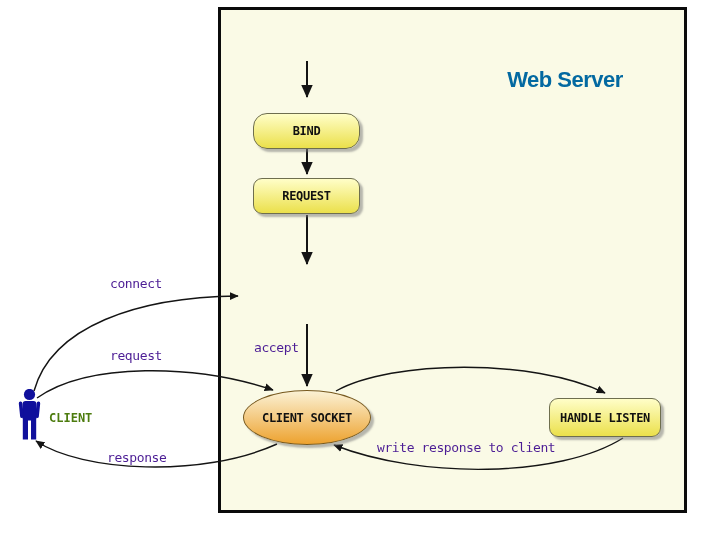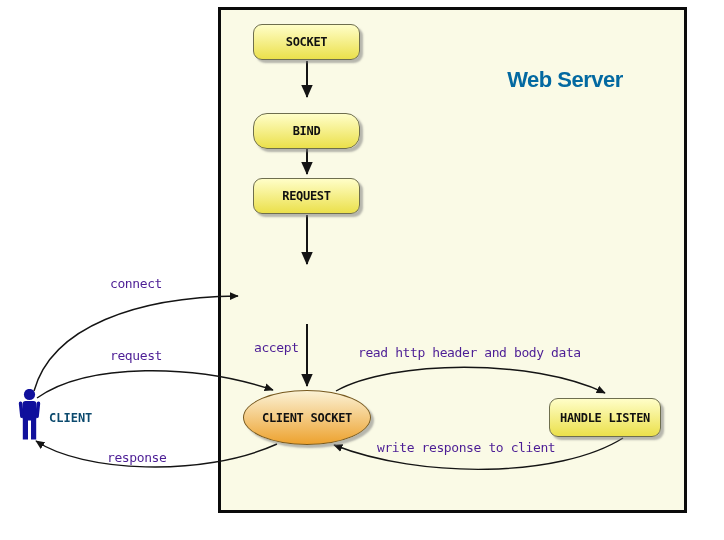--- a/index.html
+++ b/index.html
@@ -52,21 +52,21 @@
   }
   #lbl-connect{left:110px;top:276px;}
   #lbl-request{left:110px;top:348px;}
   #lbl-response{left:107px;top:450px;}
   #lbl-accept{left:254px;top:340px;}
   #lbl-read{left:358px;top:345px;}
   #lbl-write{left:377px;top:440px;}
   
   .client-figure{position:absolute;left:16px;top:389px;}
   .client-label{
-    position:absolute;left:49px;top:411px;font-weight:bold;font-size:12px;color:#0c4a6e;
+    position:absolute;left:49px;top:411px;font-weight:bold;font-size:12px;color:#4d7c0f;
   }
   
   .edges{position:absolute;left:0;top:0;}
 </style>
 </head>
 <body>
 
 <div id="canvas">
 
   <div class="server-box"></div>
@@ -84,21 +84,20 @@
       <path d="M307,215 L307,264" stroke-width="2" marker-end="url(#arw)"></path>
       <path d="M307,324 L307,386" stroke-width="2" marker-end="url(#arw)"></path>
       <path d="M34,391 C52,326 138,297 238,296" stroke-width="1.4" marker-end="url(#arw)"></path>
       <path d="M37,398 C88,362 196,364 273,390" stroke-width="1.4" marker-end="url(#arw)"></path>
       <path d="M277,444 C202,478 82,472 36,441" stroke-width="1.4" marker-end="url(#arw)"></path>
       <path d="M336,391 C392,360 532,358 605,393" stroke-width="1.4" marker-end="url(#arw)"></path>
       <path d="M623,438 C560,478 420,479 334,445" stroke-width="1.4" marker-end="url(#arw)"></path>
     </g>
   </svg>
 
-  <div id="node-socket" class="node node-rect">SOCKET</div>
   <div id="node-bind" class="node node-rect">BIND</div>
   <div id="node-listen" class="node node-rect">REQUEST</div>
   <div id="node-client-socket" class="node node-ellipse ellipse-orange">CLIENT SOCKET</div>
   <div id="node-handle-request" class="node node-rect">HANDLE LISTEN</div>
 
   <svg class="client-figure" width="27" height="51" viewBox="0 0 27 51">
     <g fill="#10109c">
       <circle cx="13.5" cy="5.5" r="5.6"></circle>
       <rect x="6.6" y="12" width="13.8" height="19.5" rx="3"></rect>
       <rect x="2.6" y="12.6" width="3.6" height="16.5" rx="1.8" transform="rotate(-6 4.4 12.6)"></rect>
@@ -106,16 +105,15 @@
       <rect x="6.8" y="29" width="5.2" height="21.5"></rect>
       <rect x="15" y="29" width="5.2" height="21.5"></rect>
     </g>
   </svg>
   <div class="client-label">CLIENT</div>
 
   <span id="lbl-connect" class="edge-label">connect</span>
   <span id="lbl-request" class="edge-label">request</span>
   <span id="lbl-response" class="edge-label">response</span>
   <span id="lbl-accept" class="edge-label">accept</span>
-  <span id="lbl-read" class="edge-label">read http header and body data</span>
   <span id="lbl-write" class="edge-label">write response to client</span>
 
 </div>
 
 </body></html>

